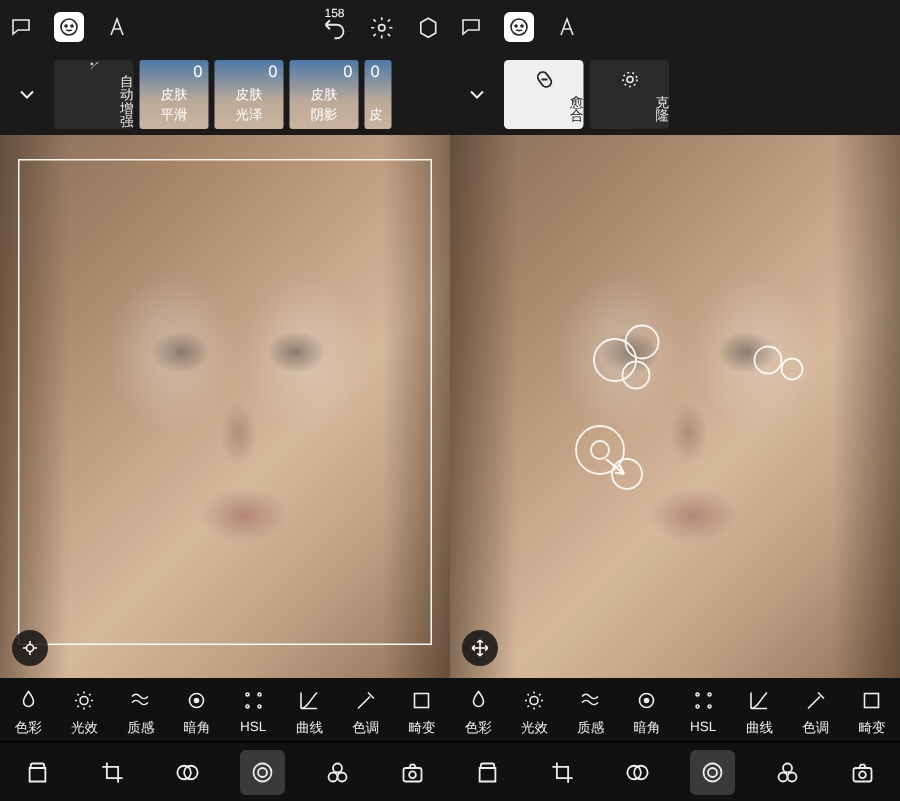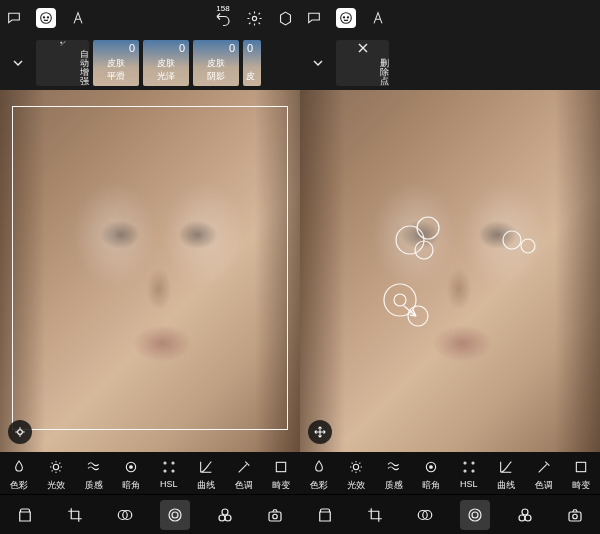--- a/index.html
+++ b/index.html
@@ -326,25 +326,33 @@
         </span>
     </div>
   </div>
 
   <div class="optrow">
     <div class="chev">
         <svg width="16" height="16" viewBox="0 0 24 24" fill="none" stroke="currentColor" stroke-width="2">
           <path d="M6 9l6 6 6-6"></path>
         </svg>
       </div>
+    <div class="optbtn light">
+      <svg width="16" height="16" viewBox="0 0 24 24" fill="none" stroke="#222" stroke-width="1.8">
+          <rect x="7" y="4" width="10" height="16" rx="5" transform="rotate(-35 12 12)"></rect>
+          <path d="M9 12h6"></path>
+        </svg>
+      <span class="lbl">愈合</span>
+    </div>
     <div class="optbtn">
-      <svg width="16" height="16" viewBox="0 0 24 24" fill="none" stroke="currentColor" stroke-width="2">
-          <path d="M6 6l12 12M18 6 6 18"></path>
-        </svg>
-      <span class="lbl">删除点</span>
+      <svg width="16" height="16" viewBox="0 0 24 24" fill="none" stroke="currentColor" stroke-width="1.6">
+          <circle cx="12" cy="12" r="3"></circle>
+          <circle cx="12" cy="12" r="7" stroke-dasharray="2 3"></circle>
+        </svg>
+      <span class="lbl">克隆</span>
     </div>
   </div>
 
   <div class="photo">
     <svg class="heal-circles" viewBox="0 0 300 330" preserveAspectRatio="none">
       <circle cx="110" cy="150" r="14"></circle>
       <circle cx="128" cy="138" r="11"></circle>
       <circle cx="124" cy="160" r="9"></circle>
       <circle cx="212" cy="150" r="9"></circle>
       <circle cx="228" cy="156" r="7"></circle>

